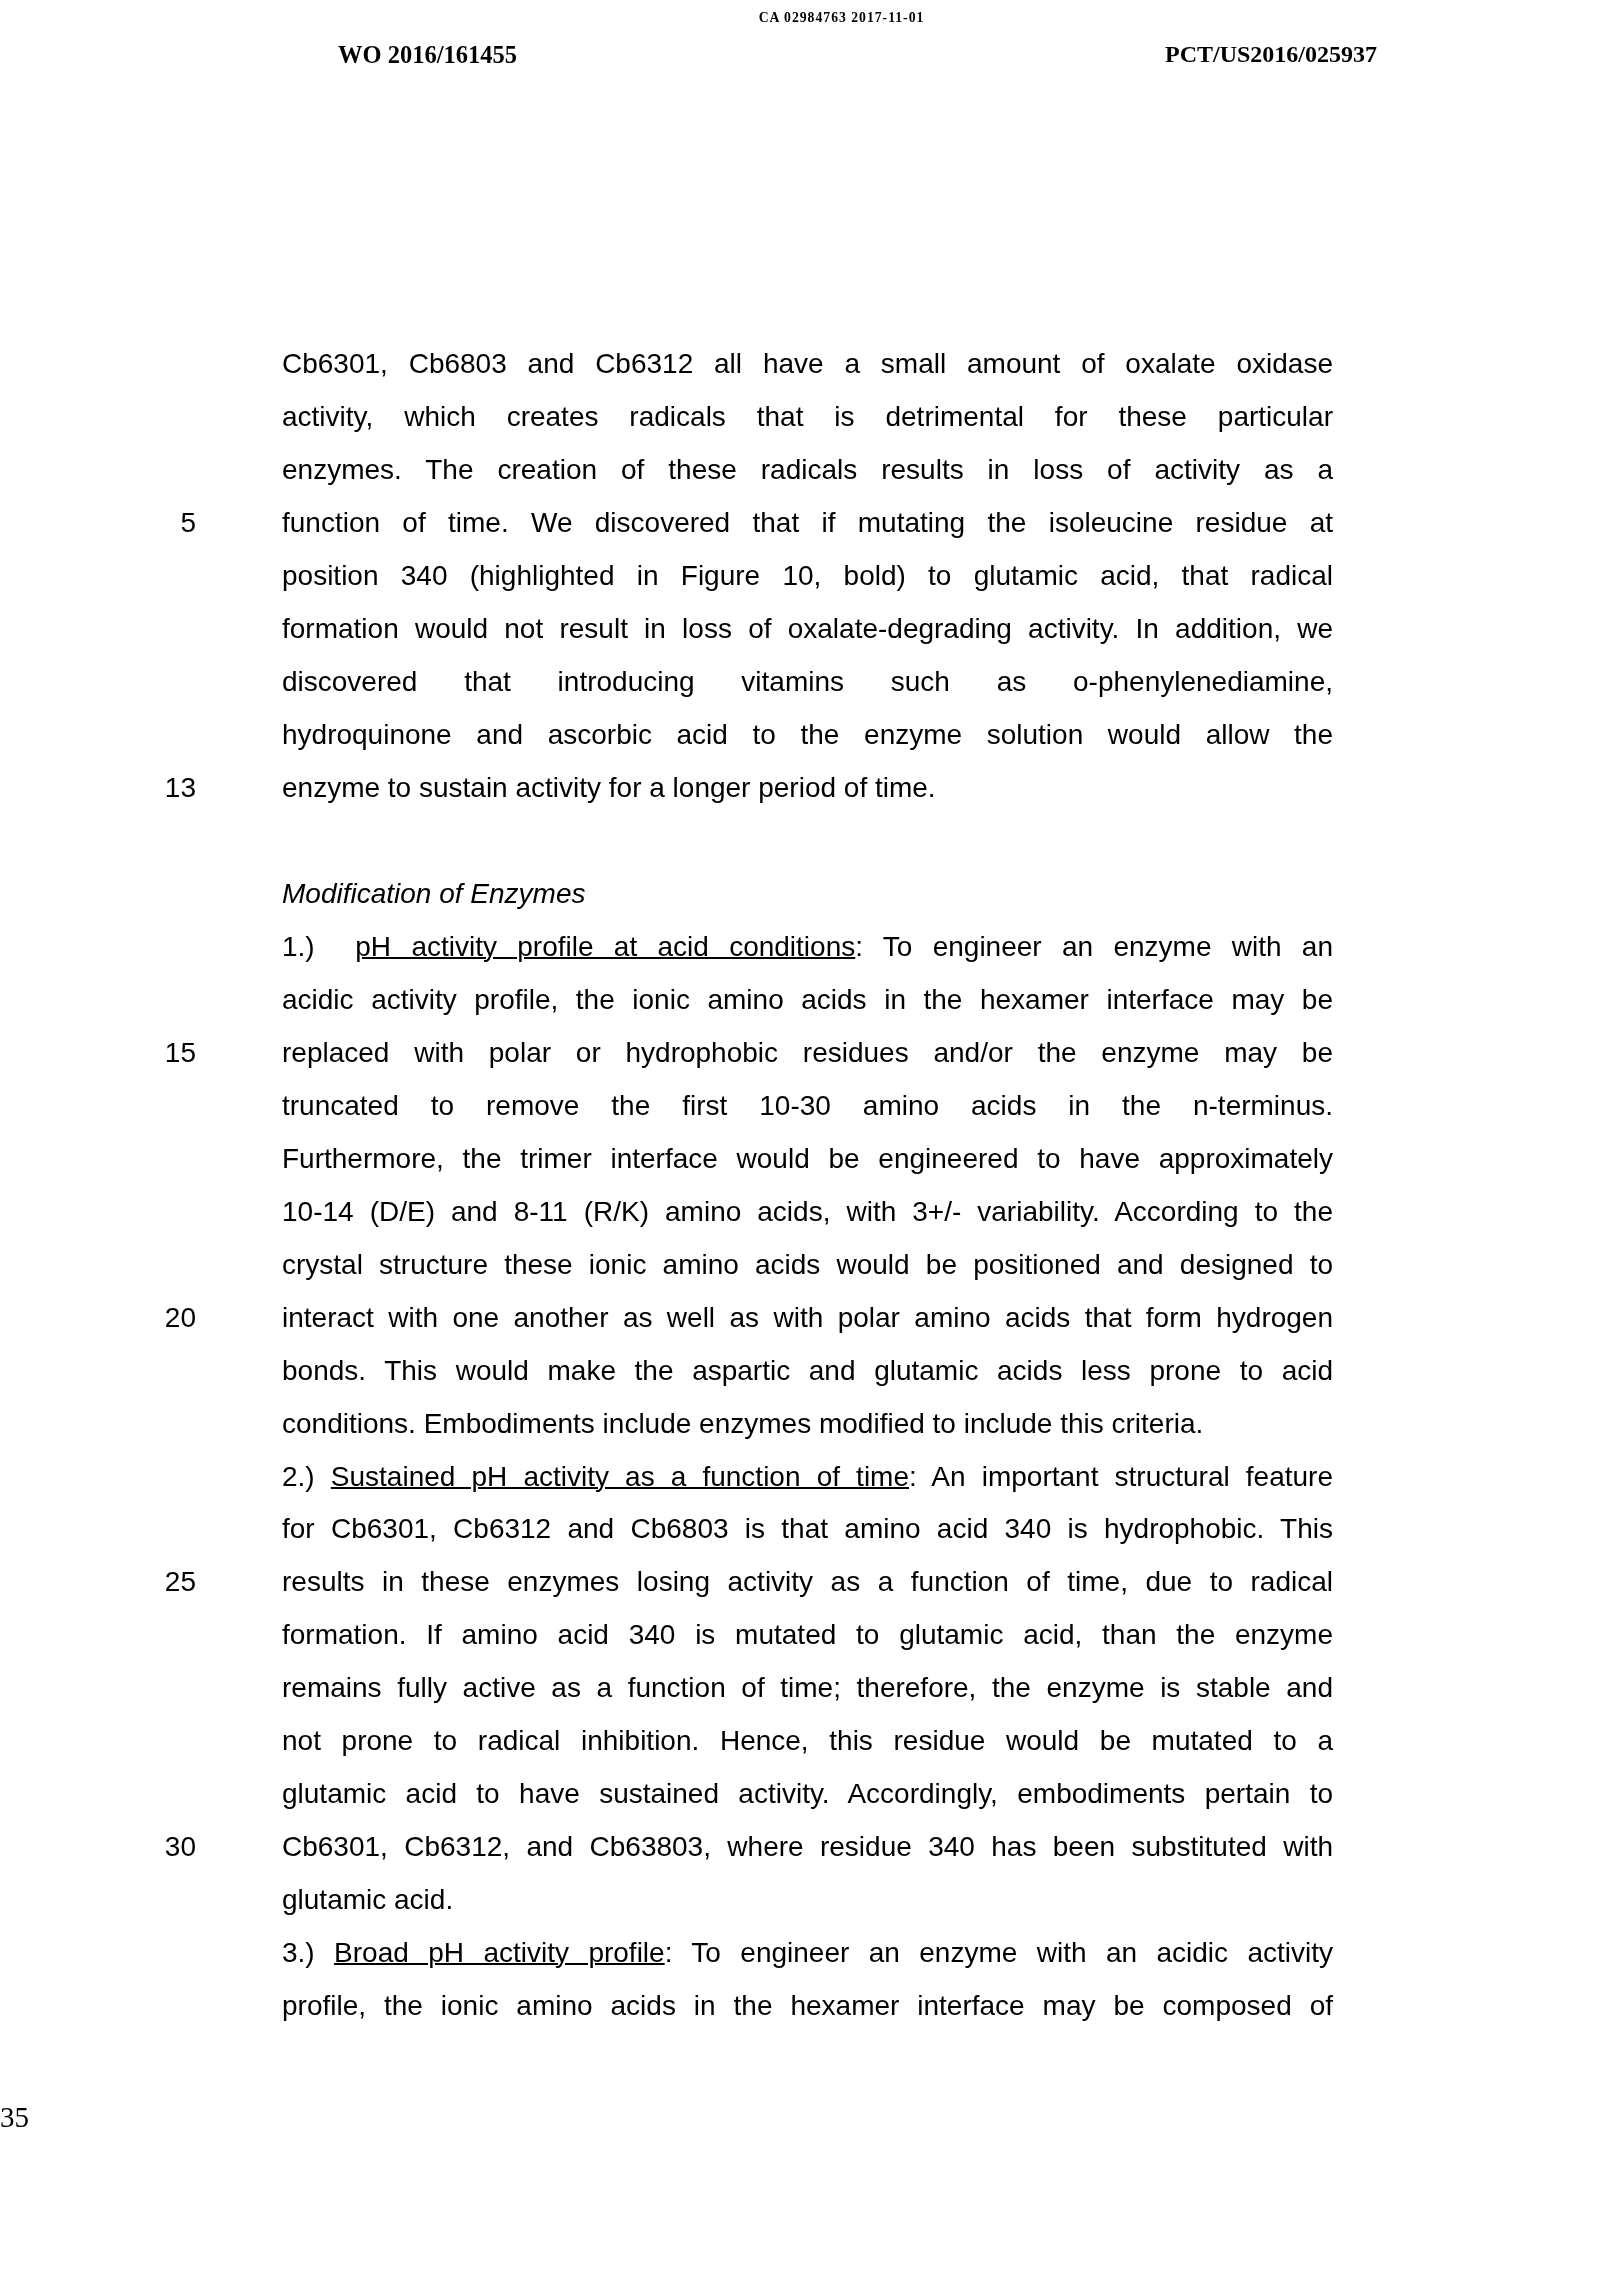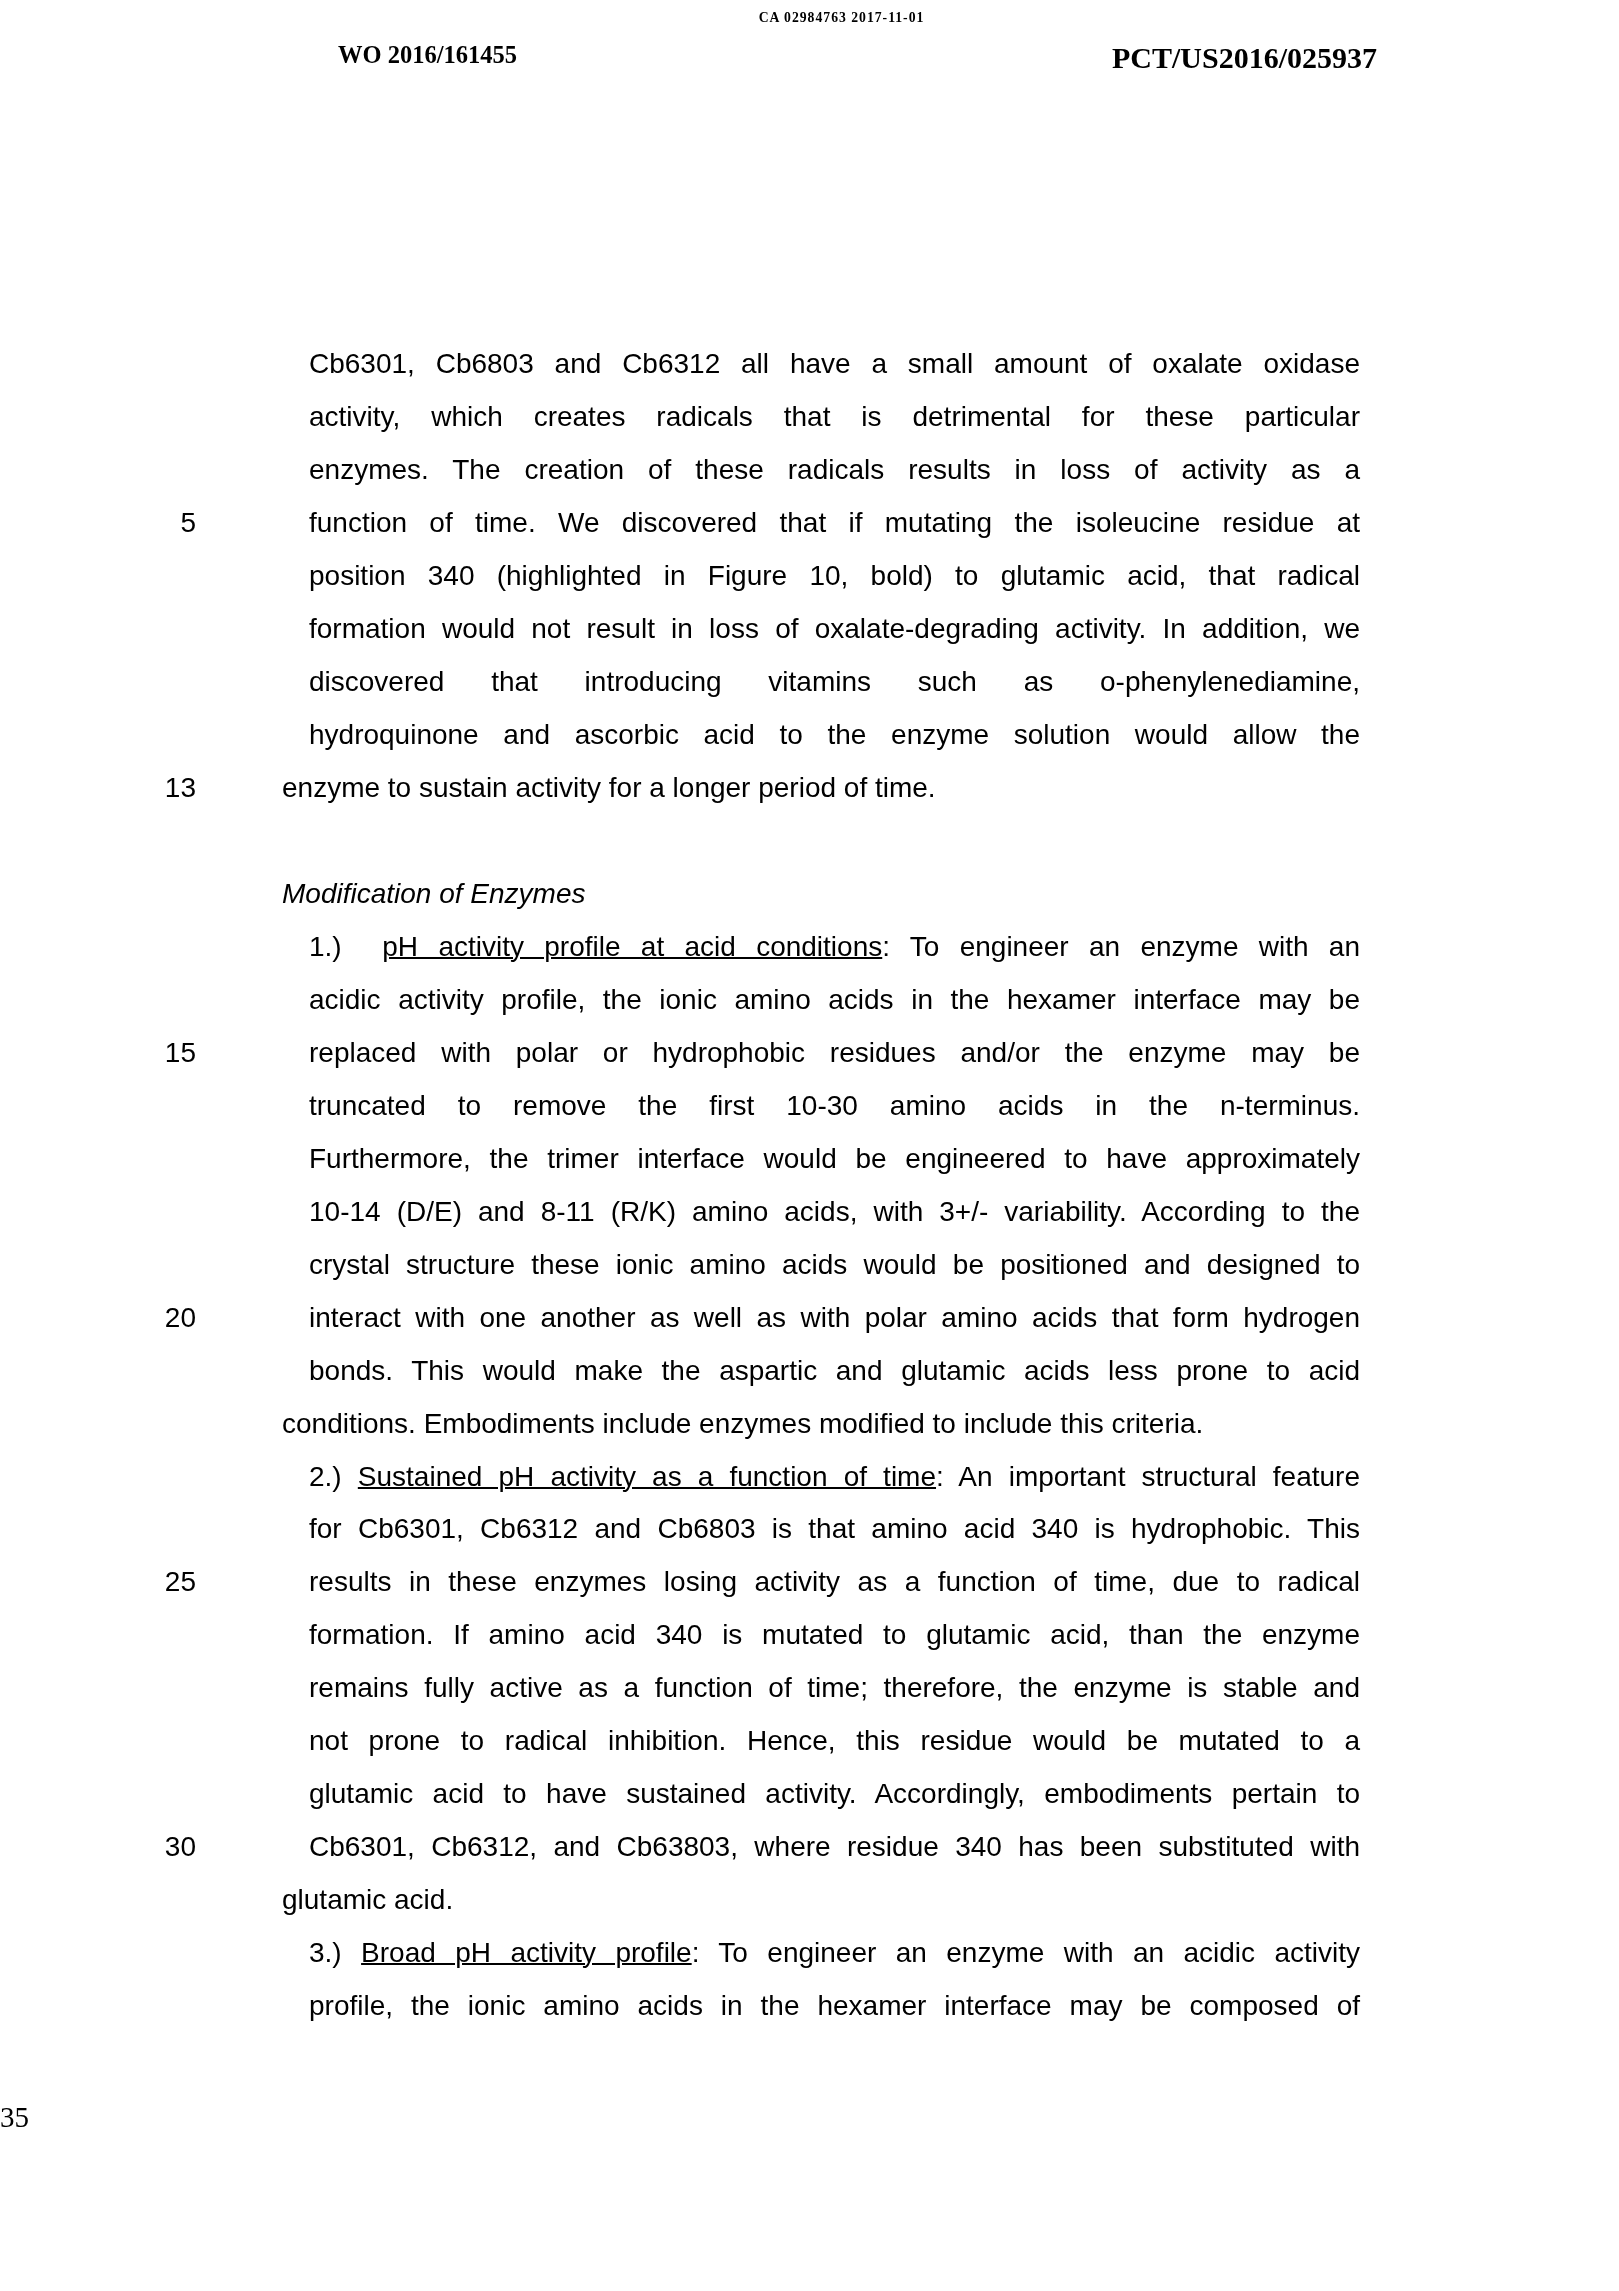--- a/index.html
+++ b/index.html
@@ -1,23 +1,23 @@
 <!DOCTYPE html>
 <html><head>
 <meta charset="utf-8">
 <style>
   html, body { margin:0; padding:0; background:#ffffff; }
   body { width:1619px; height:2292px; position:relative; overflow:hidden; color:#000; }
   .hdr-ca { position:absolute; top:9.8px; left:0; width:1619px; text-align:center;
     font-family:"Liberation Serif", serif; font-weight:bold; font-size:13.7px; letter-spacing:1px;padding-left:32px; }
   .hdr-left { position:absolute; top:41px; left:338px; font-family:"Liberation Serif", serif; font-weight:bold; font-size:24.5px;text-align:right; }
-  .hdr-right { position:absolute; top:41px; right:242px; font-family:"Liberation Serif", serif; font-weight:bold; font-size:30px; }
+  .hdr-right { position:absolute; top:41px; right:242px; font-family:"Liberation Serif", serif; font-weight:bold; font-size:24px; }
   .line { position:absolute; left:282px; width:1051px; height:39px; line-height:39px;
     font-family:"Liberation Sans", sans-serif; font-size:28px; white-space:nowrap; }
-  .just { text-align:justify; text-align-last:justify;margin-left:27px; }
+  .just { text-align:justify; text-align-last:justify; }
   .lineno { position:absolute; left:147px; width:49px; text-align:right; height:39px; line-height:39px;
     font-family:"Liberation Sans", sans-serif; font-size:28px; }
   .heading { font-style:italic; }
   .u { text-decoration:underline; text-decoration-thickness:2px; }
   .pageno { position:absolute; top:2101px; left:0; width:1619px; text-align:left;
     font-family:"Liberation Serif", serif; font-size:29px; }
 </style>
 </head>
 <body>
 

